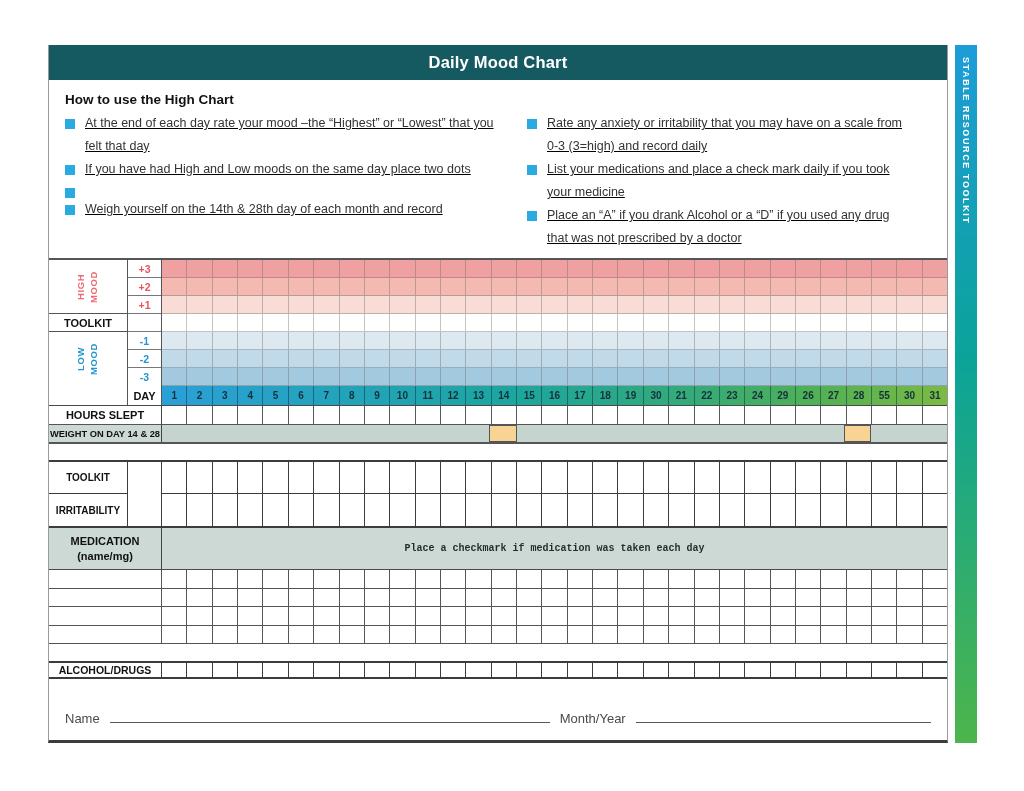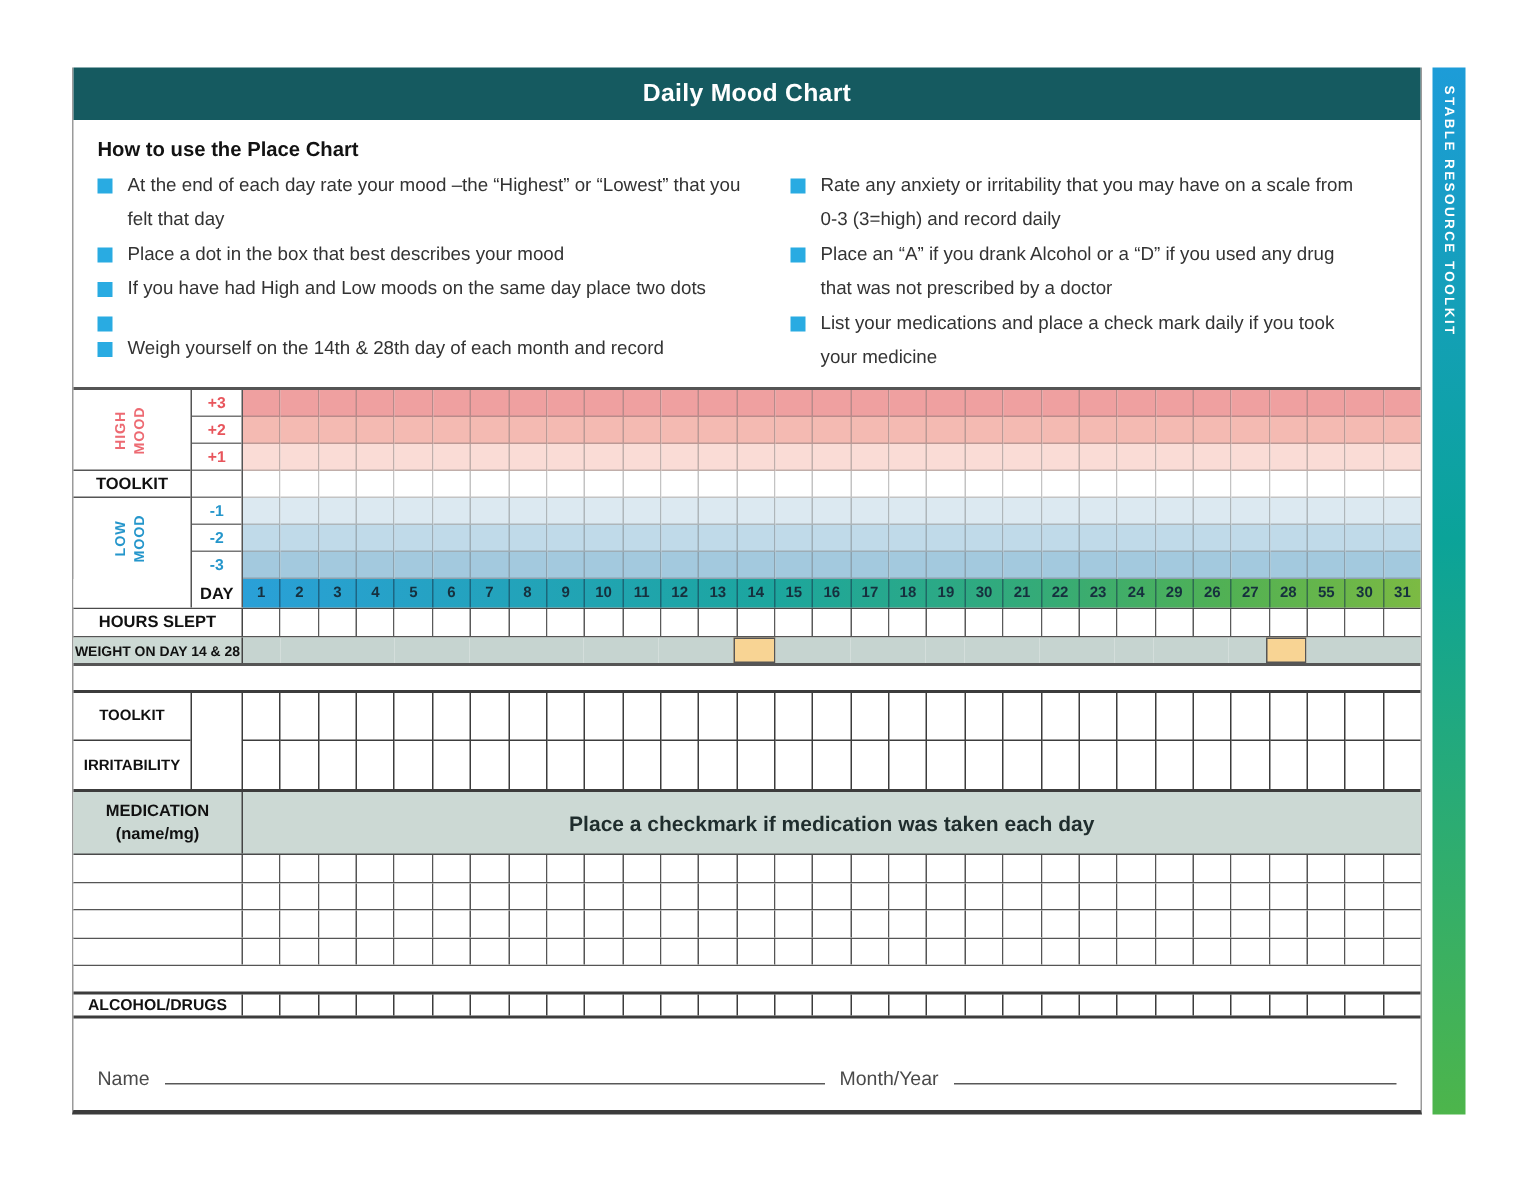--- a/index.html
+++ b/index.html
@@ -9,21 +9,21 @@
   .sheet { position:absolute; left:48px; top:45px; width:900px; height:698px; background:#fff;
            border-left:1px solid #9a9a9a; border-right:1px solid #9a9a9a; border-bottom:3px solid #3c3c3c;
            display:flex; flex-direction:column; }
 
   .title-bar { height:35px; flex:none; background:#155a60; color:#fff; display:flex; align-items:center; justify-content:center;
                font-weight:bold; font-size:16.5px; letter-spacing:.2px; }
 
   .instructions { height:178px; flex:none; padding:12px 16px 0 16px; }
   .instr-heading { font-weight:bold; font-size:13.5px; color:#121212; margin-bottom:5px; }
   .instr-cols { display:flex; }
-  .instr-list { list-style:none; width:462px; flex:none; padding-right:18px; }
+  .instr-list { list-style:none; width:462px; flex:none; padding-right:18px;text-decoration:underline; }
   .instr-list.right { width:auto; flex:1; }
   .instr-list li { display:flex; font-size:12.5px; color:#333; line-height:23px; }
   .bullet { width:10px; height:10px; background:#29abe2; margin:7px 10px 0 0; flex:none; }
 
   
   .band { display:flex; flex:none; }
   .day-area { flex:1; display:flex; }
   .day-area.multi { flex-direction:column; }
 
   
@@ -81,21 +81,21 @@
   .anx-spacer { width:34px; flex:none; border-right:1px solid #3c3c3c; }
   .arow { display:flex; height:34px; }
   .arow.top .acell { border-bottom:1px solid #3c3c3c; }
   .acell { flex:1; border-right:1px solid #3c3c3c; }
   .acell:last-child { border-right:none; }
 
   
   .med-head { height:42px; background:#ccd9d4; border-bottom:1px solid #4a4a4a; }
   .med-label { width:113px; flex:none; display:flex; flex-direction:column; align-items:center; justify-content:center;
                font-weight:bold; font-size:11px; color:#111; line-height:1.35; border-right:1px solid #444; }
-  .med-note { flex:1; display:flex; align-items:center; justify-content:center; font-weight:bold; font-size:14px; color:#1f2d2d; }
+  .med-note { flex:1; display:flex; align-items:center; justify-content:center; font-weight:bold; font-size:10px; color:#1f2d2d;font-family:Liberation Mono, monospace; }
 
   
   .med-row { height:18.5px; border-bottom:1px solid #555; }
   .med-row-label { width:113px; flex:none; border-right:1px solid #555; background:#fff; }
   .mrcell { flex:1; border-right:1px solid #555; background:#fff; }
   .mrcell:last-child { border-right:none; }
 
   
   .alc-band { height:18px; border-top:2px solid #3c3c3c; border-bottom:2px solid #3c3c3c; }
   .alc-label { width:113px; flex:none; display:flex; align-items:center; justify-content:center;
@@ -121,55 +121,51 @@
 <body>
 
 <div class="page">
   <div class="sheet">
 
     <div class="title-bar" style="background: rgb(21, 90, 96);">
       <span>Daily Mood Chart</span>
     </div>
 
     <div class="instructions">
-      <div class="instr-heading">How to use the Place Chart</div>
+      <div class="instr-heading">How to use the High Chart</div>
       <div class="instr-cols">
         <ul class="instr-list" id="instr-left">
             <li>
               <span class="bullet" style="background: rgb(41, 171, 226);"></span>
               <span>At the end of each day rate your mood –the “Highest” or “Lowest” that you felt that day</span>
-            </li>
-            <li>
-              <span class="bullet" style="background: rgb(41, 171, 226);"></span>
-              <span>Place a dot in the box that best describes your mood</span>
             </li>
             <li>
               <span class="bullet" style="background: rgb(41, 171, 226);"></span>
               <span>If you have had High and Low moods on the same day place two dots</span>
             </li>
             <li>
               <span class="bullet" style="background: rgb(41, 171, 226);"></span>
             </li>
             <li>
               <span class="bullet" style="background: rgb(41, 171, 226);"></span>
               <span>Weigh yourself on the 14th &amp; 28th day of each month and record</span>
             </li>
           </ul>
         <ul class="instr-list right" id="instr-right">
             <li>
               <span class="bullet" style="background: rgb(41, 171, 226);"></span>
               <span>Rate any anxiety or irritability that you may have on a scale from 0-3 (3=high) and record daily</span>
             </li>
             <li>
               <span class="bullet" style="background: rgb(41, 171, 226);"></span>
-              <span>Place an “A” if you drank Alcohol or a “D” if you used any drug that was not prescribed by a doctor</span>
+              <span>List your medications and place a check mark daily if you took your medicine</span>
             </li>
             <li>
               <span class="bullet" style="background: rgb(41, 171, 226);"></span>
-              <span>List your medications and place a check mark daily if you took your medicine</span>
+              <span>Place an “A” if you drank Alcohol or a “D” if you used any drug that was not prescribed by a doctor</span>
             </li>
           </ul>
       </div>
     </div>
 
     <div class="band mood-band">
       <div class="lab-col1">
         <div class="cell high">
           <span class="vtext hi" style="white-space: pre-line;">HIGH
 MOOD</span>

